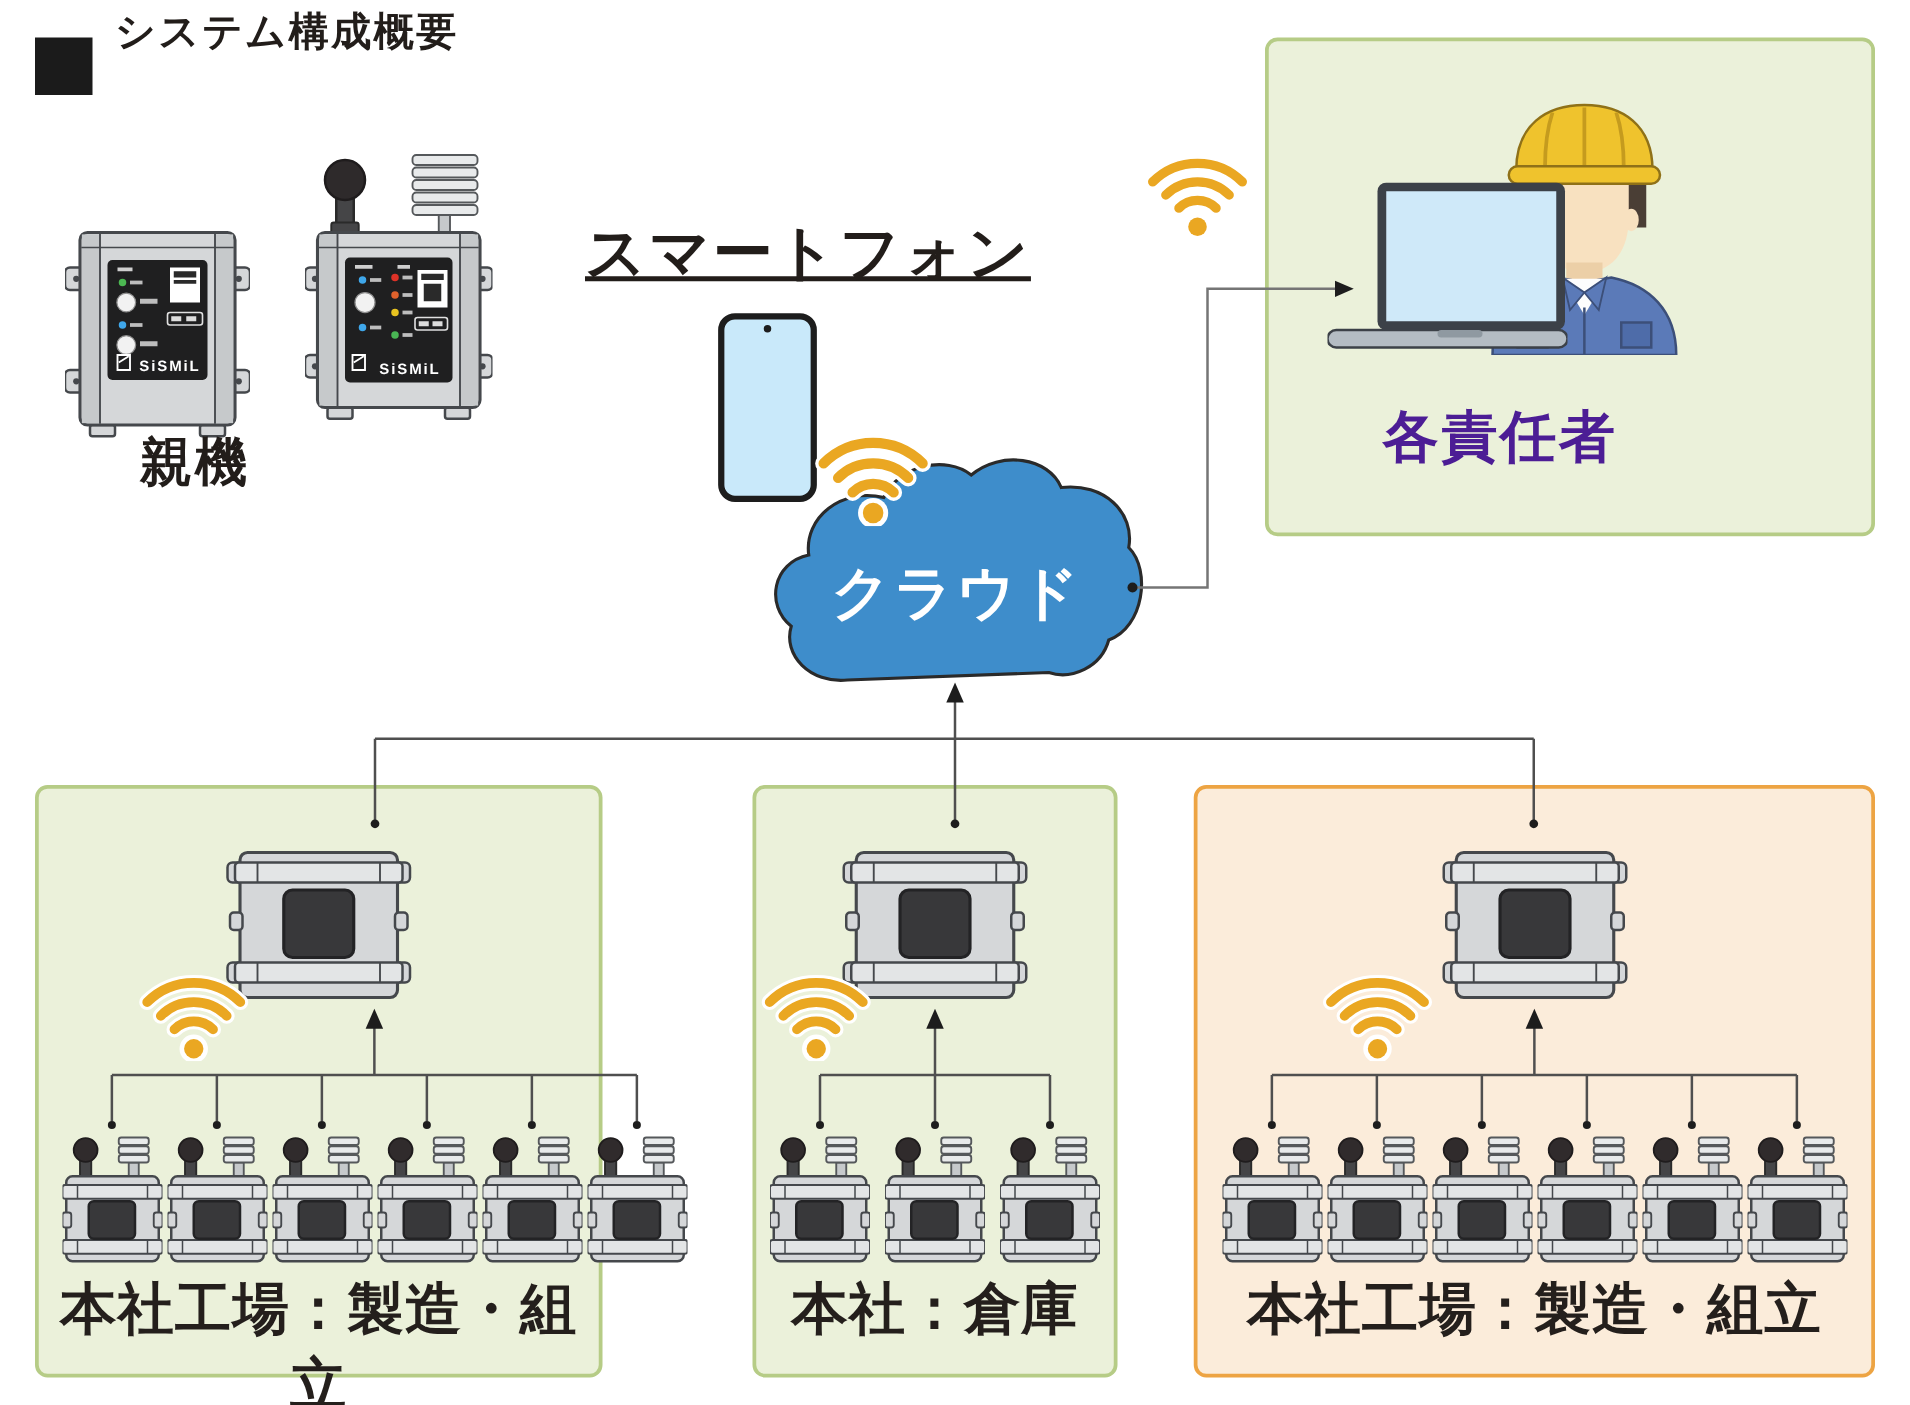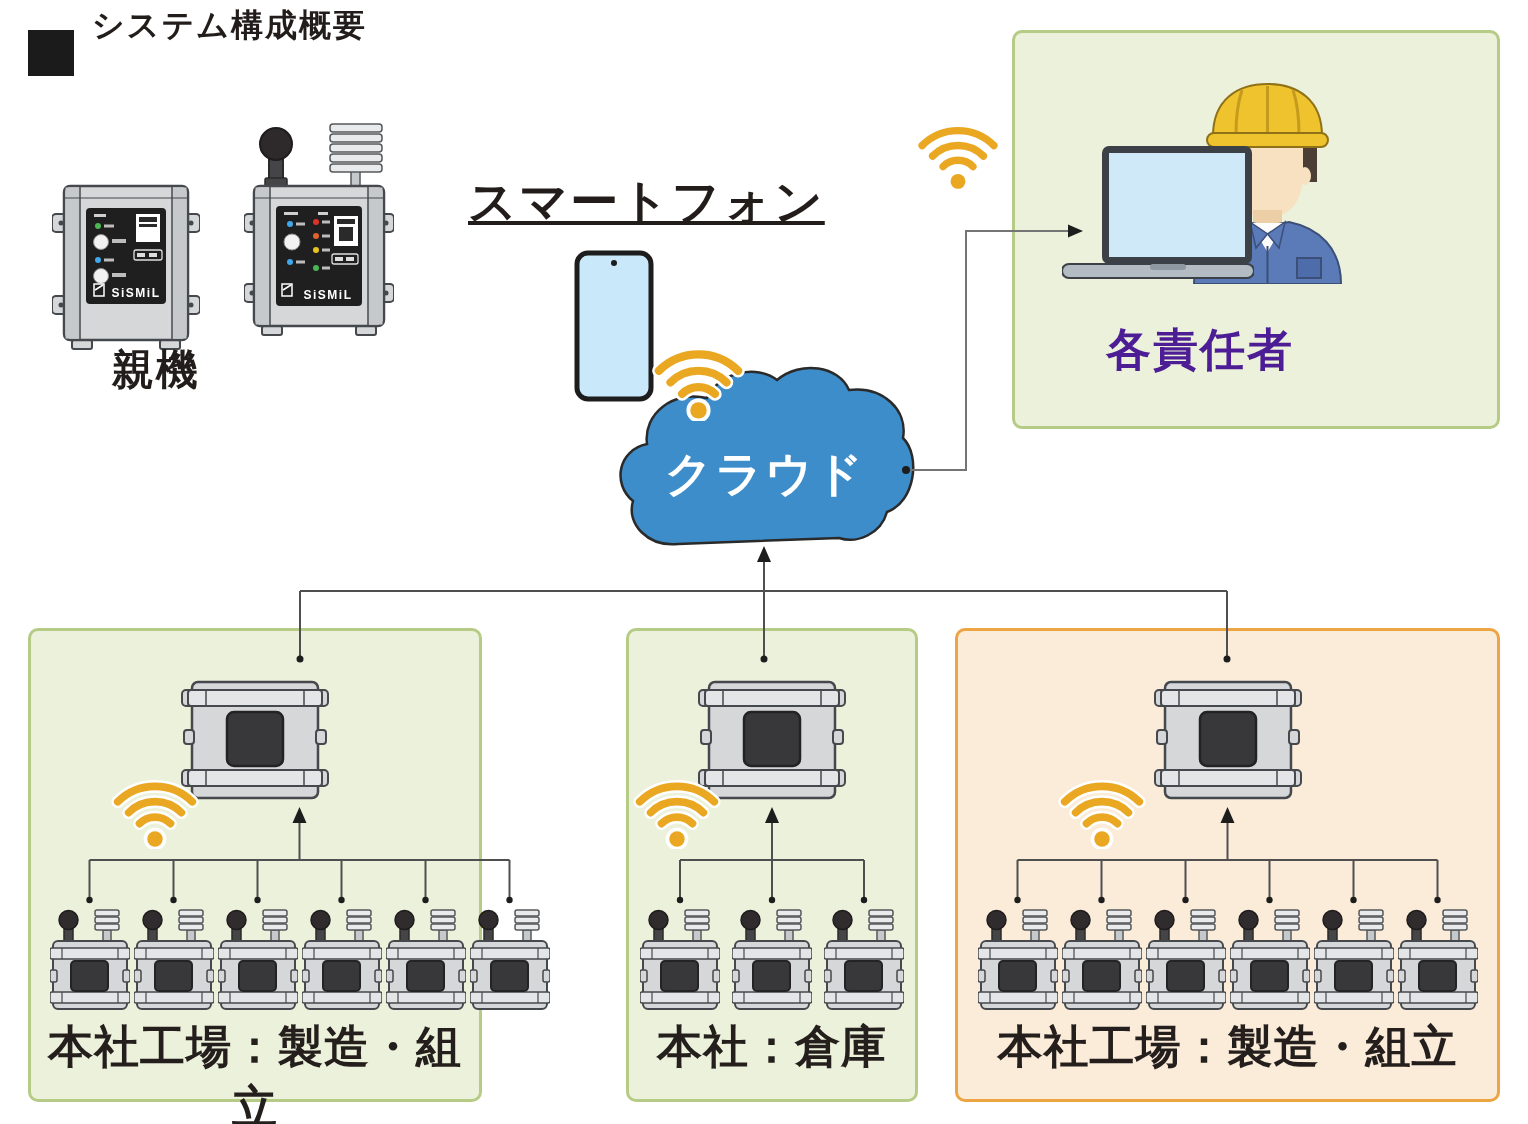--- a/index.html
+++ b/index.html
@@ -311,21 +311,21 @@
         <circle class="cdot" cx="310.5" cy="269" r="3.2"></circle>
         <path class="cline" d="M 394.5 229 V 266"></path>
         <circle class="cdot" cx="394.5" cy="269" r="3.2"></circle>
         <path class="cline" d="M 478.5 229 V 266"></path>
         <circle class="cdot" cx="478.5" cy="269" r="3.2"></circle>
         <path class="cline" d="M 268.5 229 V 190"></path>
         <polygon class="cdot" points="261.5,192 275.5,192 268.5,176"></polygon>
       </svg>
     </div>
 
-  <div class="panel-box site-box theme-green" style="left:626px;width:292px">
+  <div class="panel-box site-box theme-green" style="left:602px;width:292px">
     <svg class="site-parent" viewBox="0 0 150 124">
         <use href="#sym-parent-top"></use>
       </svg>
     <svg class="site-wifi" style="left:2px" viewBox="0 0 100 88">
         <use href="#sym-wifi"></use>
       </svg>
     <div class="device-row">
         <svg viewBox="0 0 80 104" class="child-device" style="left: 11px;">
           <use href="#sym-child"></use>
         </svg>

